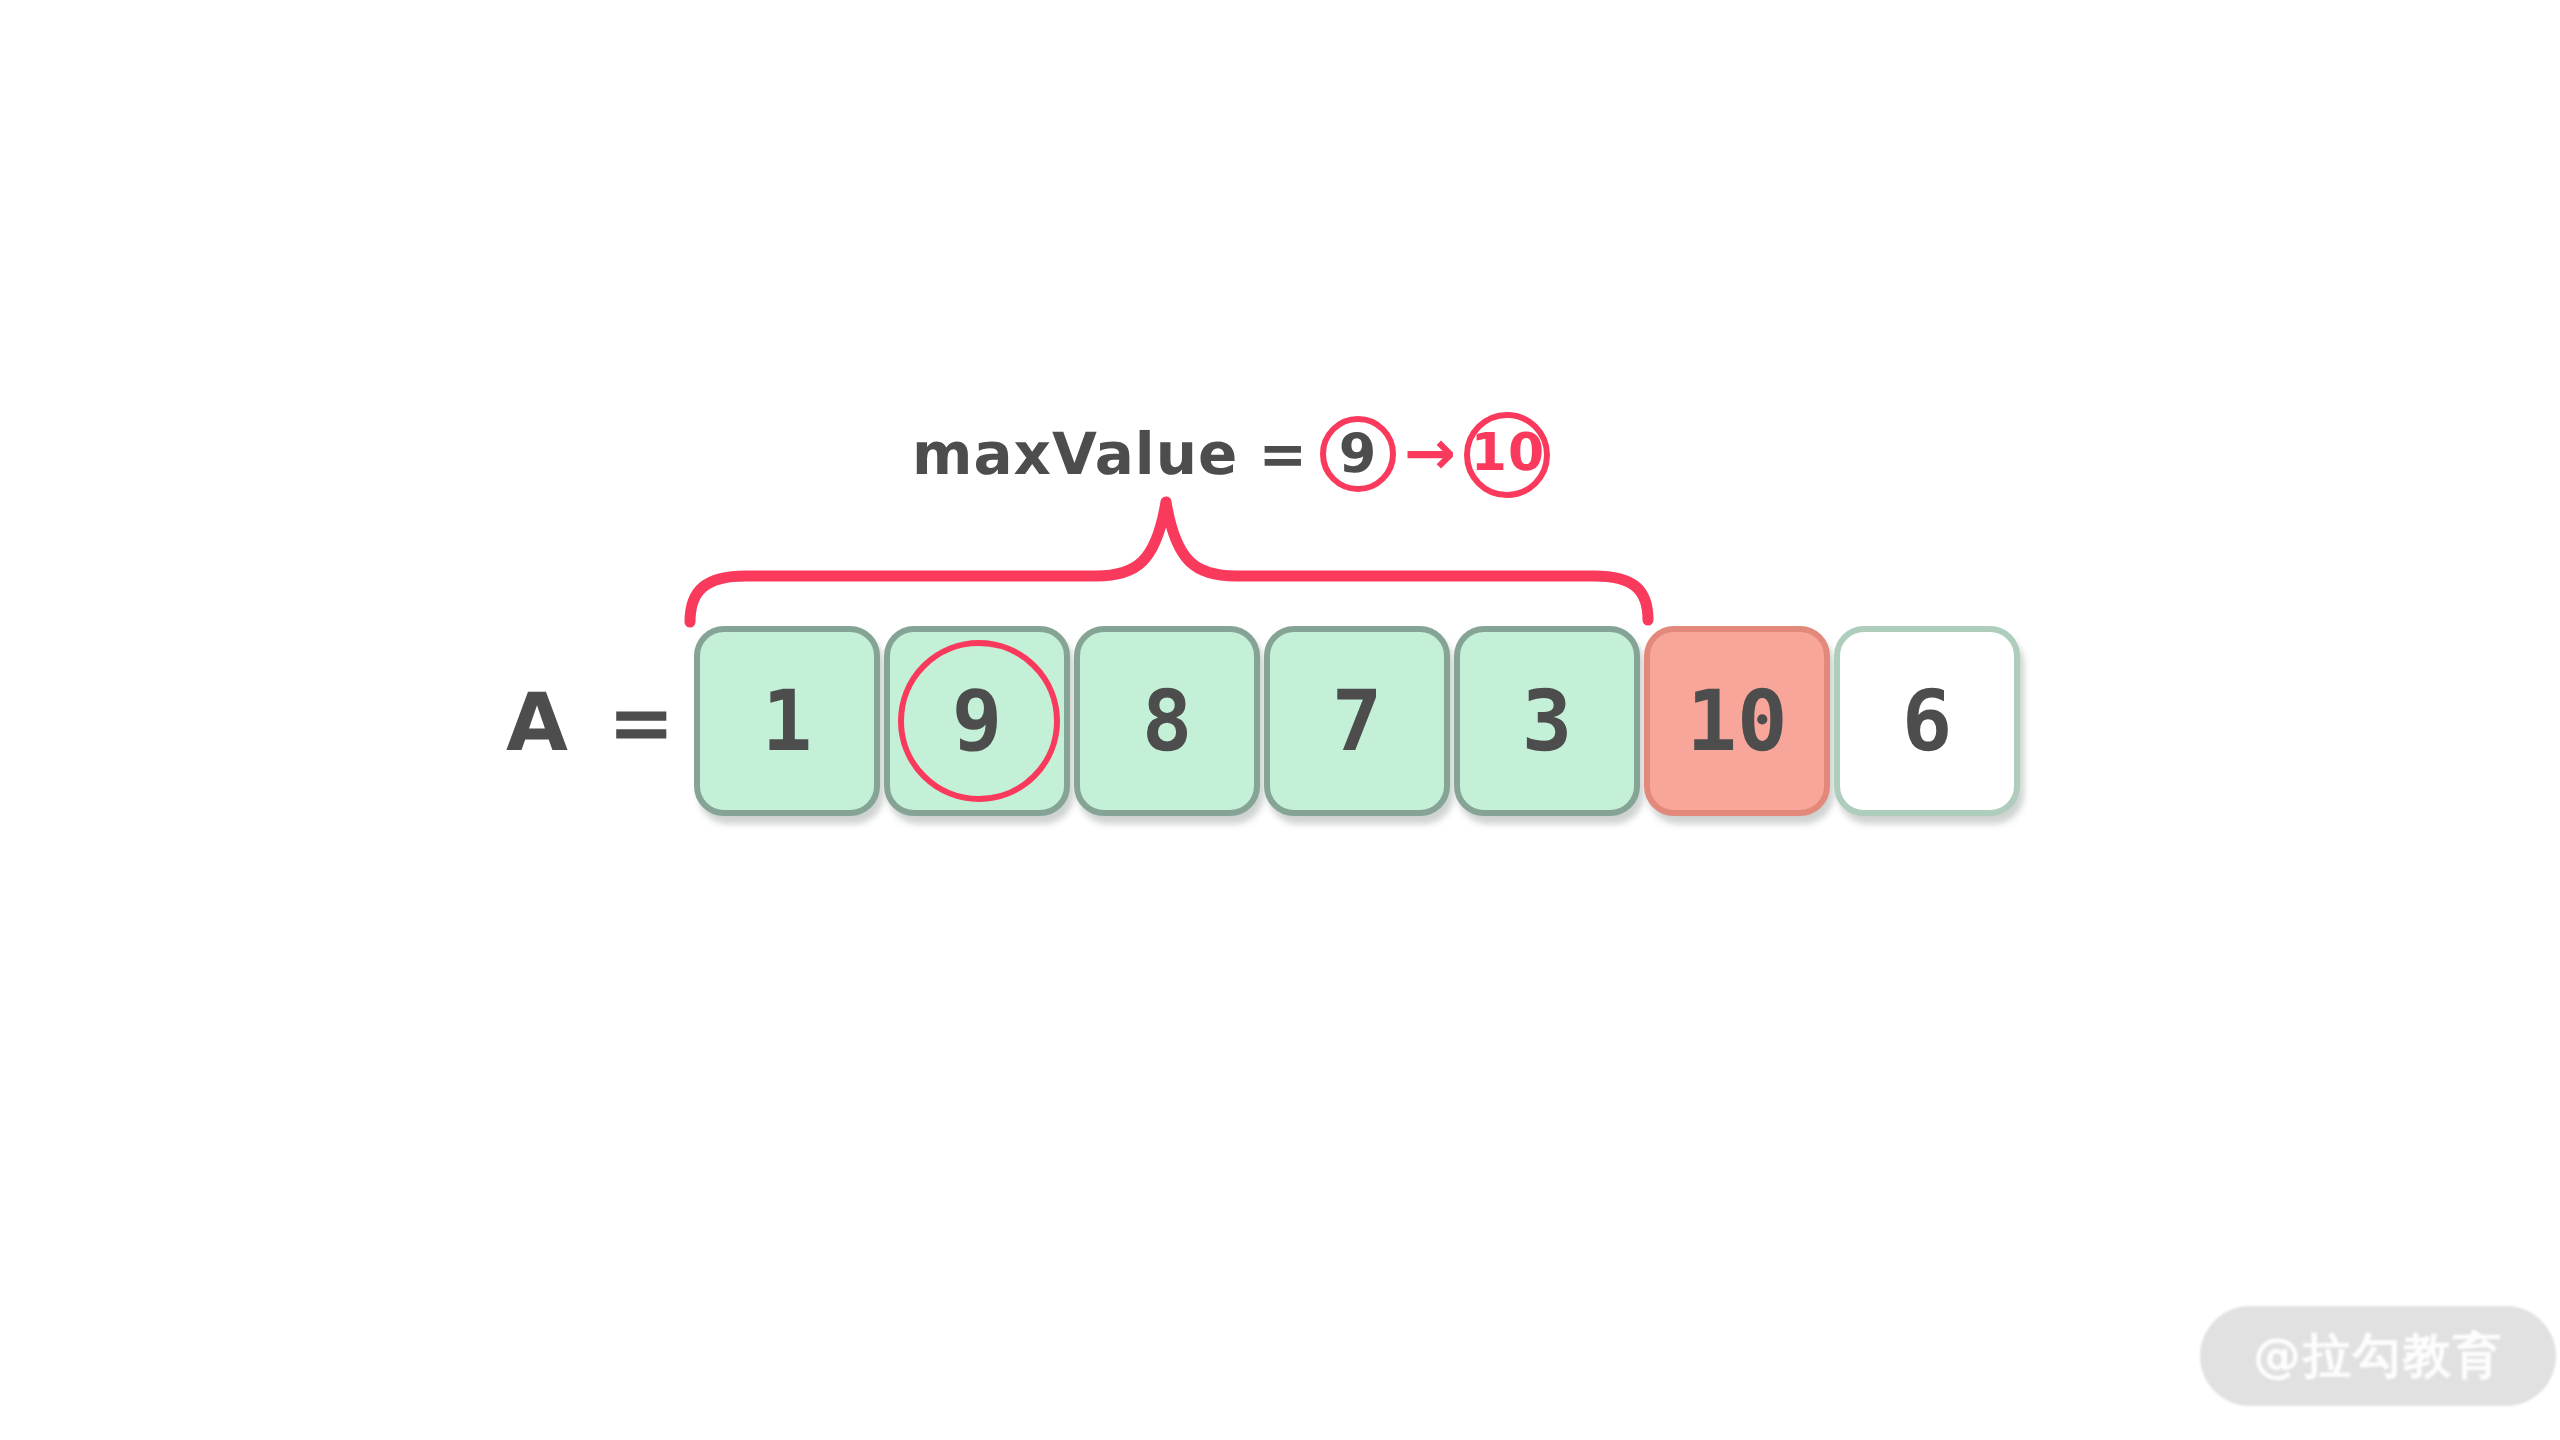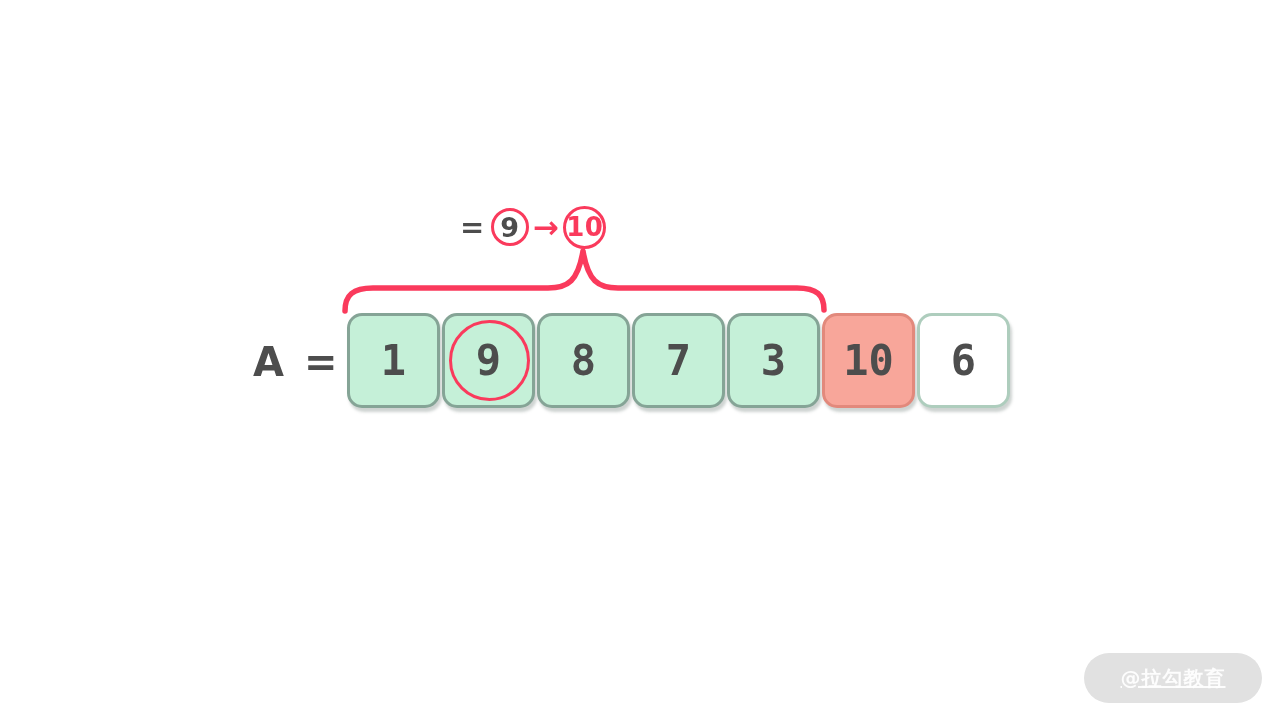--- a/index.html
+++ b/index.html
@@ -124,43 +124,43 @@
     top: 4px;
     bottom: 4px;
     border: 3.5px solid var(--accent-red);
     border-radius: 50%;
     pointer-events: none;
   }
 
   
   .watermark {
     position: absolute;
-    right: 18px;
+    right: 2px;
     bottom: 17px;
     width: 178px;
     height: 50px;
     background: var(--watermark-bg);
     border-radius: 26px;
     display: flex;
     align-items: center;
     justify-content: center;
     color: rgba(255, 255, 255, 0.92);
-    font-size: 20px;
+    font-size: 24px;
     font-weight: bold;
     letter-spacing: 1px;
     filter: blur(0.6px);
-    text-decoration: underline;
   }
 </style>
 </head>
 <body>
 
 <div class="canvas">
 
   <div class="max-annotation">
+    <span>maxValue</span>
     <span class="eq">=</span>
     <span class="value-circle old">
       <span>9</span>
     </span>
     <span class="arrow">→</span>
     <span class="value-circle new">
       <span>10</span>
     </span>
   </div>
 

